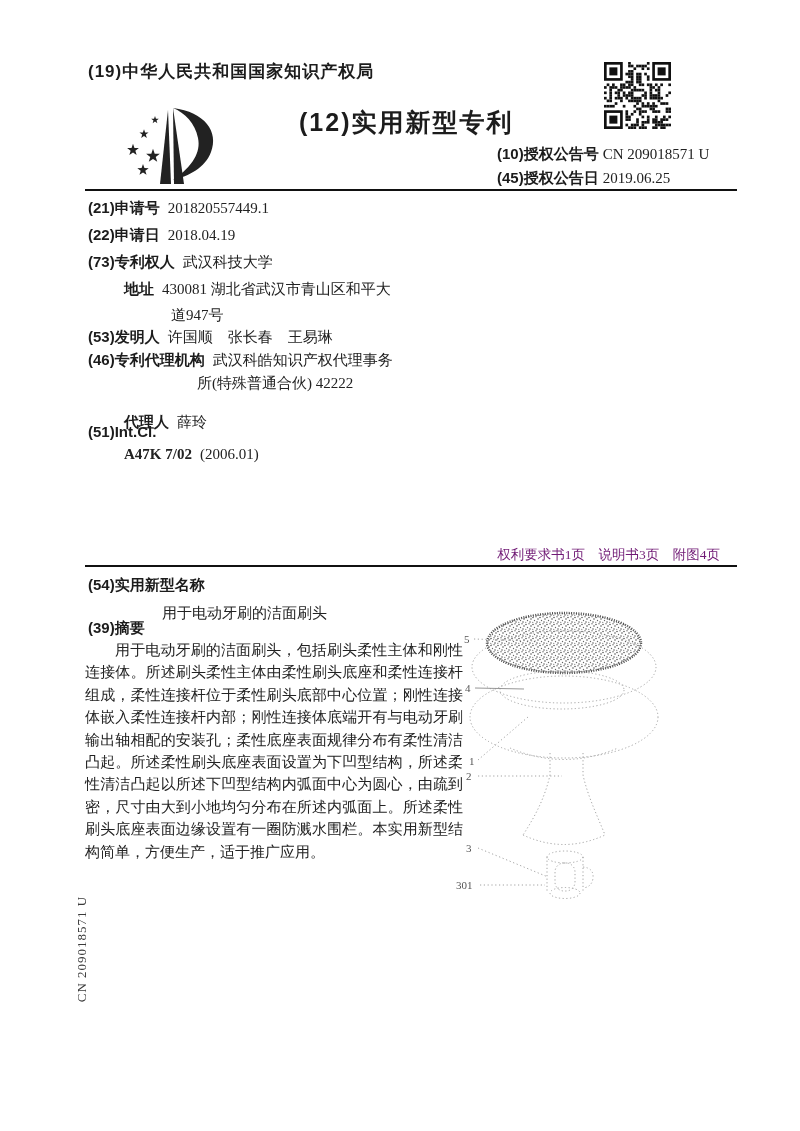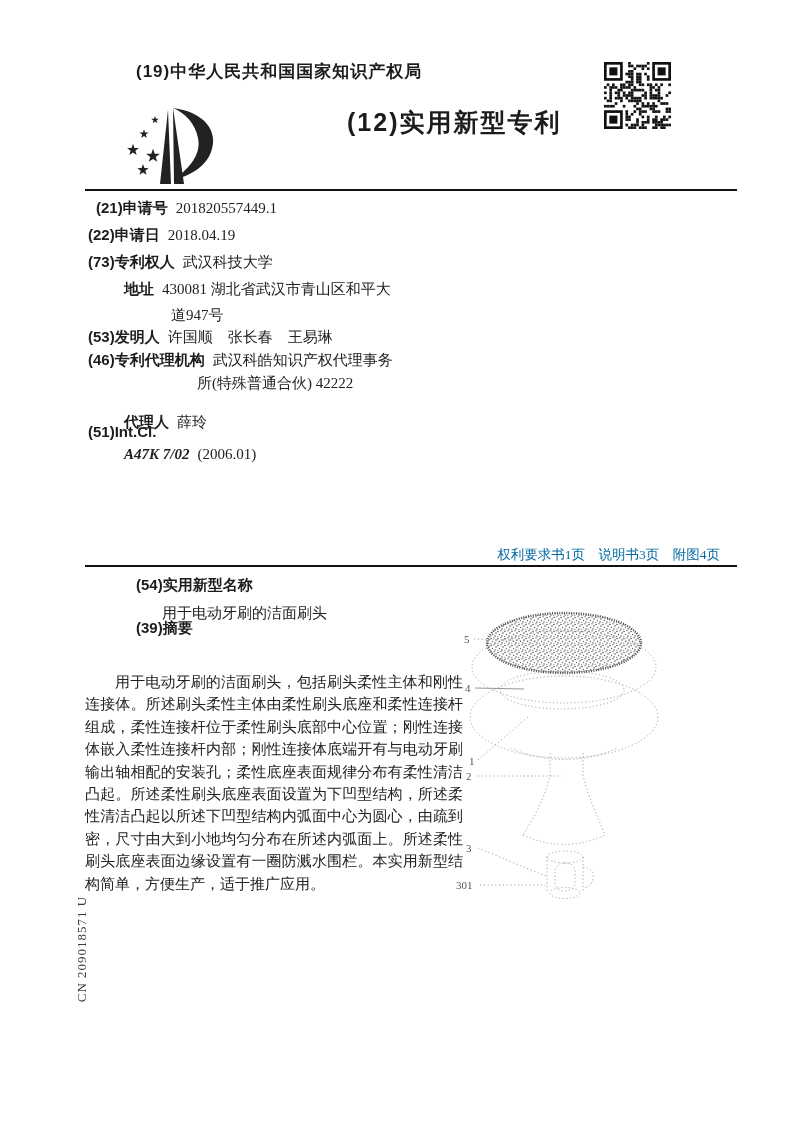--- a/index.html
+++ b/index.html
@@ -1,39 +1,39 @@
 <!DOCTYPE html>
 <html><head>
 <meta charset="utf-8">
 <style>
   html,body{margin:0;padding:0;background:#e8e8e8;}
   .page{
     position:relative;width:800px;height:1131px;margin:0 auto;background:#ffffff;
     font-family:"Liberation Serif",serif;color:#1c1c1c;overflow:hidden;
   }
-  .hei{font-family:"Liberation Sans",sans-serif;font-weight:700;margin-left:48px;}
+  .hei{font-family:"Liberation Sans",sans-serif;font-weight:700;}
   .abs{position:absolute;white-space:nowrap;}
   .office-line{left:88px;top:60px;font-size:17px;letter-spacing:1px;}
   .doc-type{left:299px;top:106px;font-size:25px;letter-spacing:2px;}
   .pub-block{left:497px;top:142px;font-size:15px;line-height:23px;}
   .pub-block .lbl{font-family:"Liberation Sans",sans-serif;font-weight:700;}
   .pub-block .val{font-family:"Liberation Serif",serif;margin-left:4px;color:#222;}
   .rule{position:absolute;left:85px;width:652px;height:2px;background:#111;}
   .rule1{top:189px;}
   .rule2{top:565px;}
   .frow{position:absolute;font-size:15px;}
   .frow .lbl{font-family:"Liberation Sans",sans-serif;font-weight:700;}
   .frow .val{margin-left:8px;color:#222;}
-  .ipc-class{font-weight:700;font-style:italic;}
-  .pages-line{top:546px;right:80px;font-size:13.5px;color:#0369a1;}
+  .ipc-class{font-weight:700;}
+  .pages-line{top:546px;right:80px;font-size:13.5px;color:#701a75;}
   .sec-label{font-size:15px;}
   .abstract{
     position:absolute;left:85px;top:639px;width:378px;
     font-size:15px;line-height:22.4px;text-align:justify;text-justify:inter-ideograph;
-    text-indent:2em;color:#222;white-space:normal;margin-top:32px;
+    text-indent:2em;color:#222;white-space:normal;
   }
   .side-code{
     left:12px;top:941px;width:140px;text-align:center;
     transform:rotate(-90deg);font-size:13px;letter-spacing:1px;color:#3a3a3a;
     font-family:"Liberation Serif",serif;
   }
   svg text{font-family:"Liberation Serif",serif;}
   .fig-label{font-size:11px;fill:#555;}
   .dotted{fill:none;stroke:#9a9a9a;stroke-width:0.9;stroke-dasharray:1.2 2.4;}
   .dotted-dk{fill:none;stroke:#777;stroke-width:1;stroke-dasharray:1.2 2;}
@@ -285,24 +285,32 @@
           <rect x="14" y="24" width="1" height="1"></rect>
           <rect x="15" y="24" width="1" height="1"></rect>
           <rect x="18" y="24" width="1" height="1"></rect>
           <rect x="19" y="24" width="1" height="1"></rect>
           <rect x="21" y="24" width="1" height="1"></rect>
           <rect x="22" y="24" width="1" height="1"></rect>
         </g>
     </g>
   </svg>
 
+  <div class="abs pub-block">
+    <div>
+      <span class="lbl">(10)授权公告号</span><span class="val">CN 209018571 U</span>
+    </div>
+    <div>
+      <span class="lbl">(45)授权公告日</span><span class="val">2019.06.25</span>
+    </div>
+  </div>
 
   <div class="rule rule1"></div>
 
-  <div class="frow" style="left:96px;top:199px;">
+  <div class="frow" style="left:88px;top:199px;">
     <span class="lbl">(21)申请号</span><span class="val">201820557449.1</span>
   </div>
   <div class="frow" style="left:88px;top:226px;">
     <span class="lbl">(22)申请日</span><span class="val">2018.04.19</span>
   </div>
   <div class="frow" style="left:88px;top:253px;">
     <span class="lbl">(73)专利权人</span><span class="val">武汉科技大学</span>
   </div>
   <div class="frow" style="left:124px;top:280px;">
     <span class="lbl">地址</span><span class="val">430081  湖北省武汉市青山区和平大</span>

